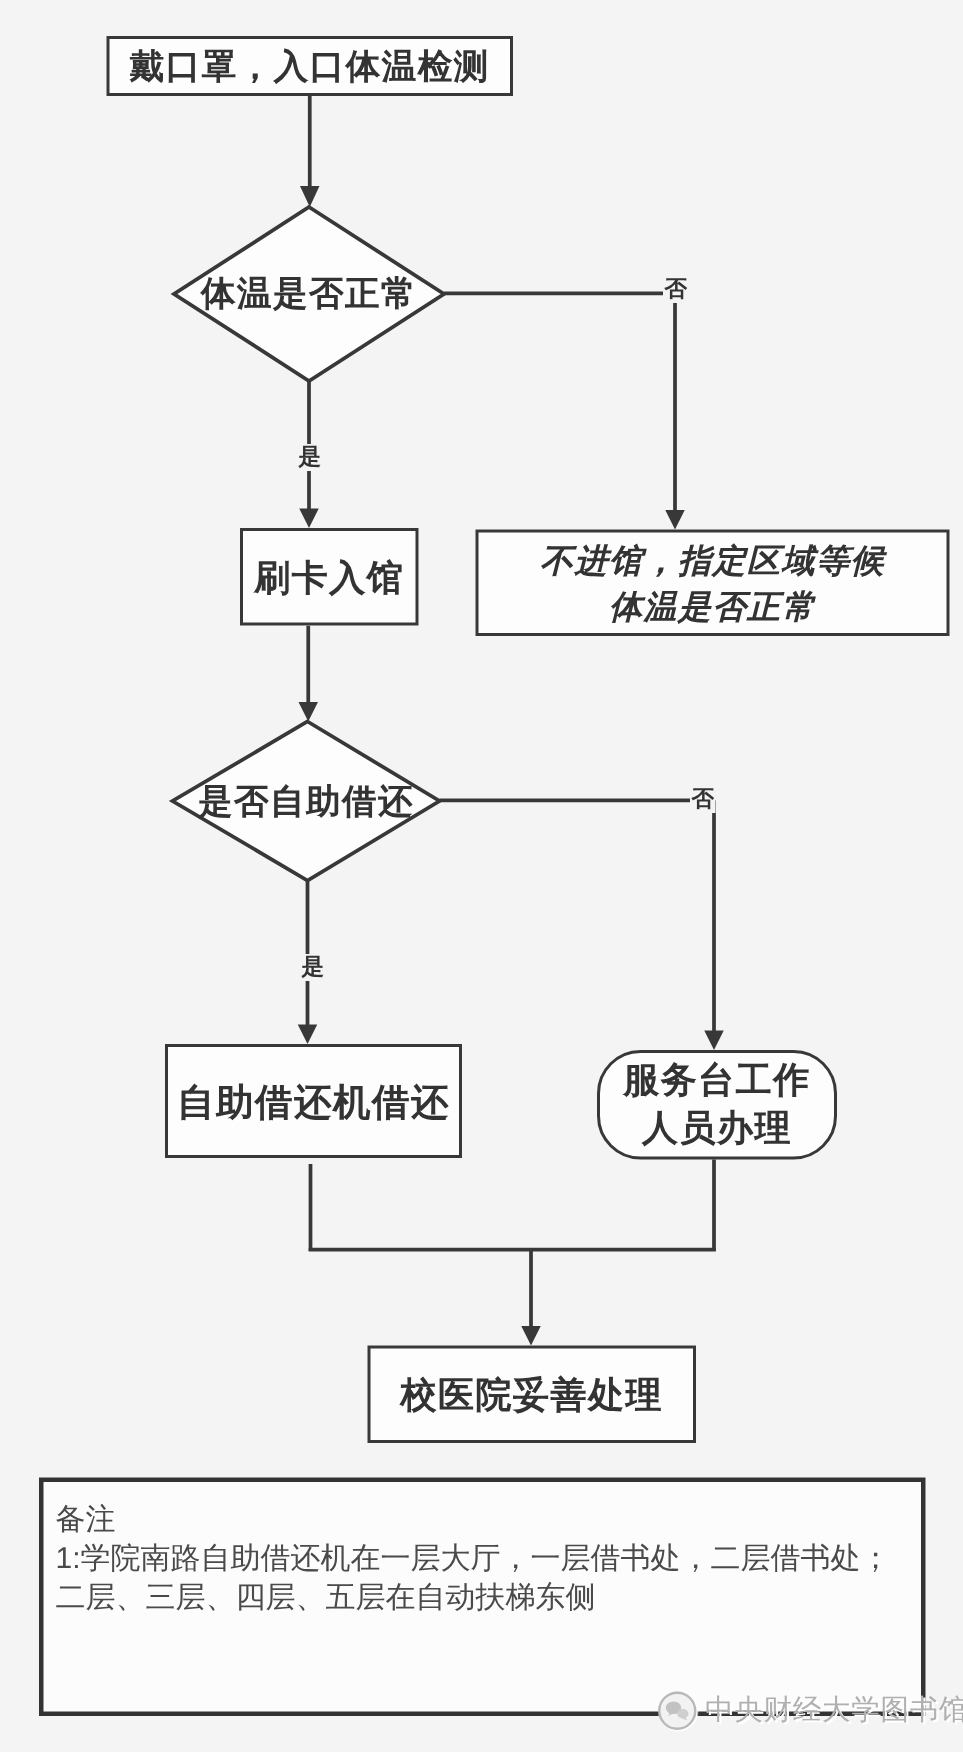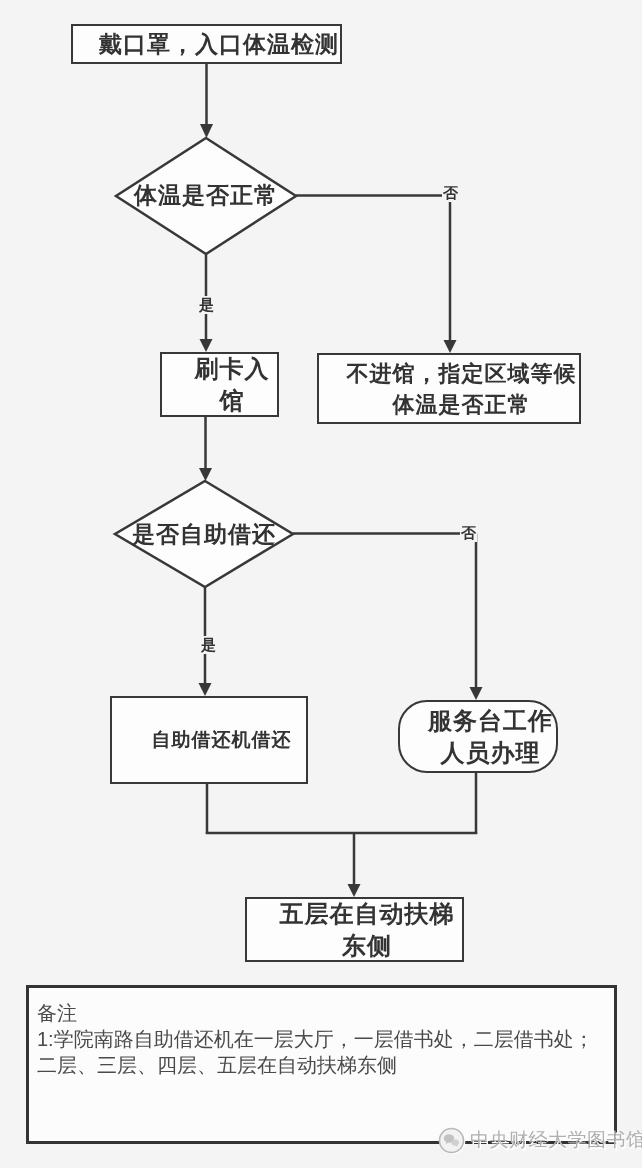--- a/index.html
+++ b/index.html
@@ -15,26 +15,26 @@
   .stage{
     position:relative;width:642px;height:1168px;margin:0 auto;
     background:var(--background);overflow:hidden;
   }
   .connectors{position:absolute;left:0;top:0;z-index:1;}
   .node{
     position:absolute;box-sizing:border-box;z-index:2;
     background:var(--node-fill);border:2px solid var(--stroke);
     color:var(--text);display:flex;flex-direction:column;
     align-items:center;justify-content:center;text-align:center;
-    font-weight:600;letter-spacing:1px;padding-left:25px;
+    font-weight:600;letter-spacing:1px;
   }
   .node-start{left:71px;top:24px;width:271px;height:40px;font-size:23px;font-weight:700;}
   .node-enter{left:160px;top:352px;width:119px;height:65px;font-size:24px;}
-  .node-noentry{left:317px;top:353px;width:264px;height:71px;font-size:22px;line-height:31px;}
-  .node-self{left:110px;top:696px;width:198px;height:88px;font-size:19px;}
+  .node-noentry{left:317px;top:353px;width:316px;height:71px;font-size:22px;line-height:31px;font-style:italic;}
+  .node-self{left:110px;top:696px;width:198px;height:76px;font-size:25px;}
   .node-desk{left:398px;top:700px;width:160px;height:73px;font-size:24px;line-height:32px;border-radius:29px;}
   .node-end{left:245px;top:897px;width:219px;height:65px;font-size:24px;}
   .dlabel{
     position:absolute;z-index:2;color:var(--text);text-align:center;
     font-size:23px;font-weight:600;letter-spacing:1px;line-height:28px;height:28px;
   }
   .dlabel-1{left:116px;top:181px;width:180px;}
   .dlabel-2{left:115px;top:520px;width:178px;}
   .branch-label{
     position:absolute;z-index:3;font-size:15px;color:var(--text);
@@ -123,21 +123,21 @@
   <div class="node node-self">
     <span>自助借还机借还</span>
   </div>
 
   <div class="node node-desk">
     <span>服务台工作</span>
     <span>人员办理</span>
   </div>
 
   <div class="node node-end">
-    <span>五层在自动扶梯东侧</span>
+    <span>校医院妥善处理</span>
   </div>
 
   <div class="notes">
     <div>备注</div>
     <div>1:学院南路自助借还机在一层大厅，一层借书处，二层借书处；</div>
     <div>二层、三层、四层、五层在自动扶梯东侧</div>
   </div>
 
   <div class="watermark">
     <svg class="wm-icon" width="27" height="27" viewBox="0 0 27 27">

